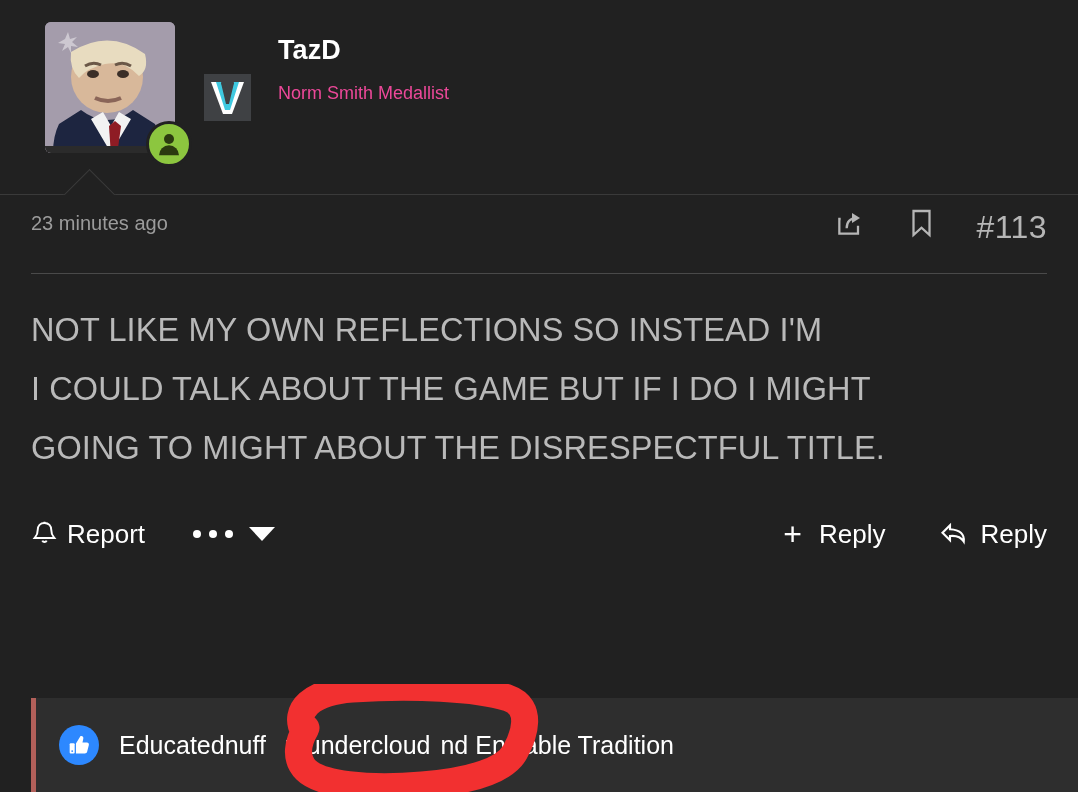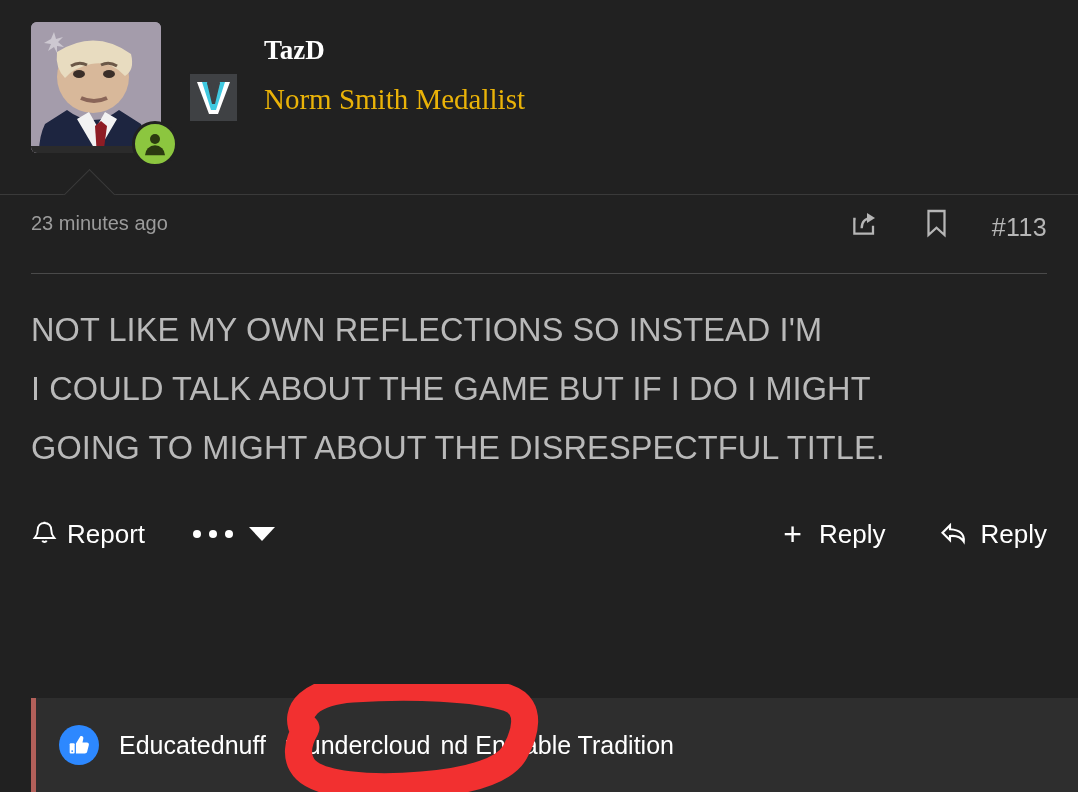--- a/index.html
+++ b/index.html
@@ -19,25 +19,24 @@
     width: 1078px;
     height: 792px;
     position: relative;
     background: #212121;
   }
 
   
   .post-header {
     display: flex;
     align-items: flex-start;
-    padding: 22px 0 0 31px;
+    padding: 22px 0 0 45px;
     height: 173px;
     box-sizing: border-box;
     position: relative;
-    font-family: Liberation Serif, serif;
   }
 
   .avatar-wrap {
     position: relative;
     width: 130px;
     height: 131px;
     flex: 0 0 auto;
   }
   .avatar {
     width: 130px;
@@ -80,22 +79,22 @@
     padding-top: 14px;
   }
   .username {
     color: #ffffff;
     font-size: 27px;
     font-weight: bold;
     line-height: 1.1;
     letter-spacing: 0.1px;
   }
   .usertitle {
-    color: #eab308;
-    font-size: 29px;
+    color: #ec4899;
+    font-size: 18px;
     font-weight: normal;
     margin-top: 18px;
     line-height: 1.1;
   }
 
   
   .header-divider {
     position: absolute;
     left: 0;
     right: 0;
@@ -143,21 +142,21 @@
     gap: 42px;
   }
   .meta-icon {
     color: #b6b6b6;
     display: flex;
     align-items: center;
   }
   .meta-icon svg { display:block; }
   .post-number {
     color: #b6b6b6;
-    font-size: 25px;
+    font-size: 32px;
     letter-spacing: 0.4px;
     margin-top: 8px;
   }
 
   .body-divider {
     margin: 0 31px;
     height: 1px;
     background: #4a4a4a;
   }
 

